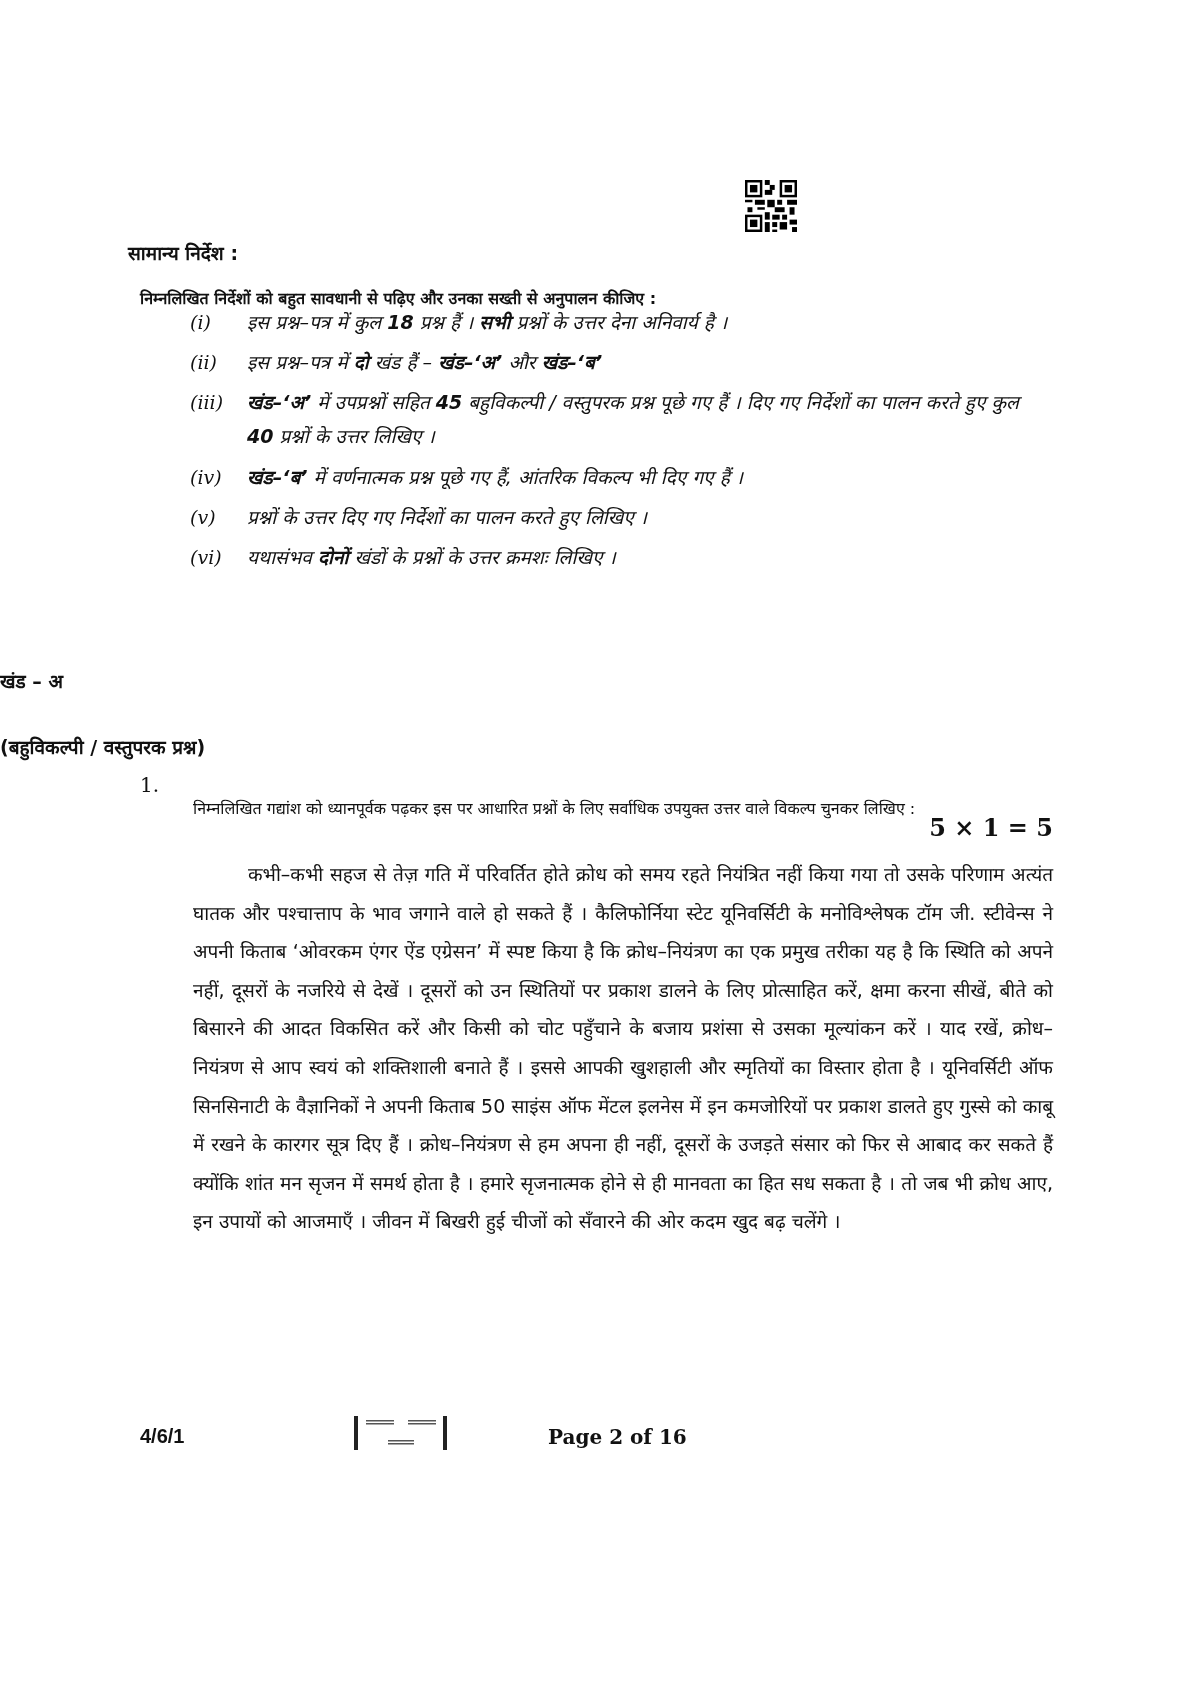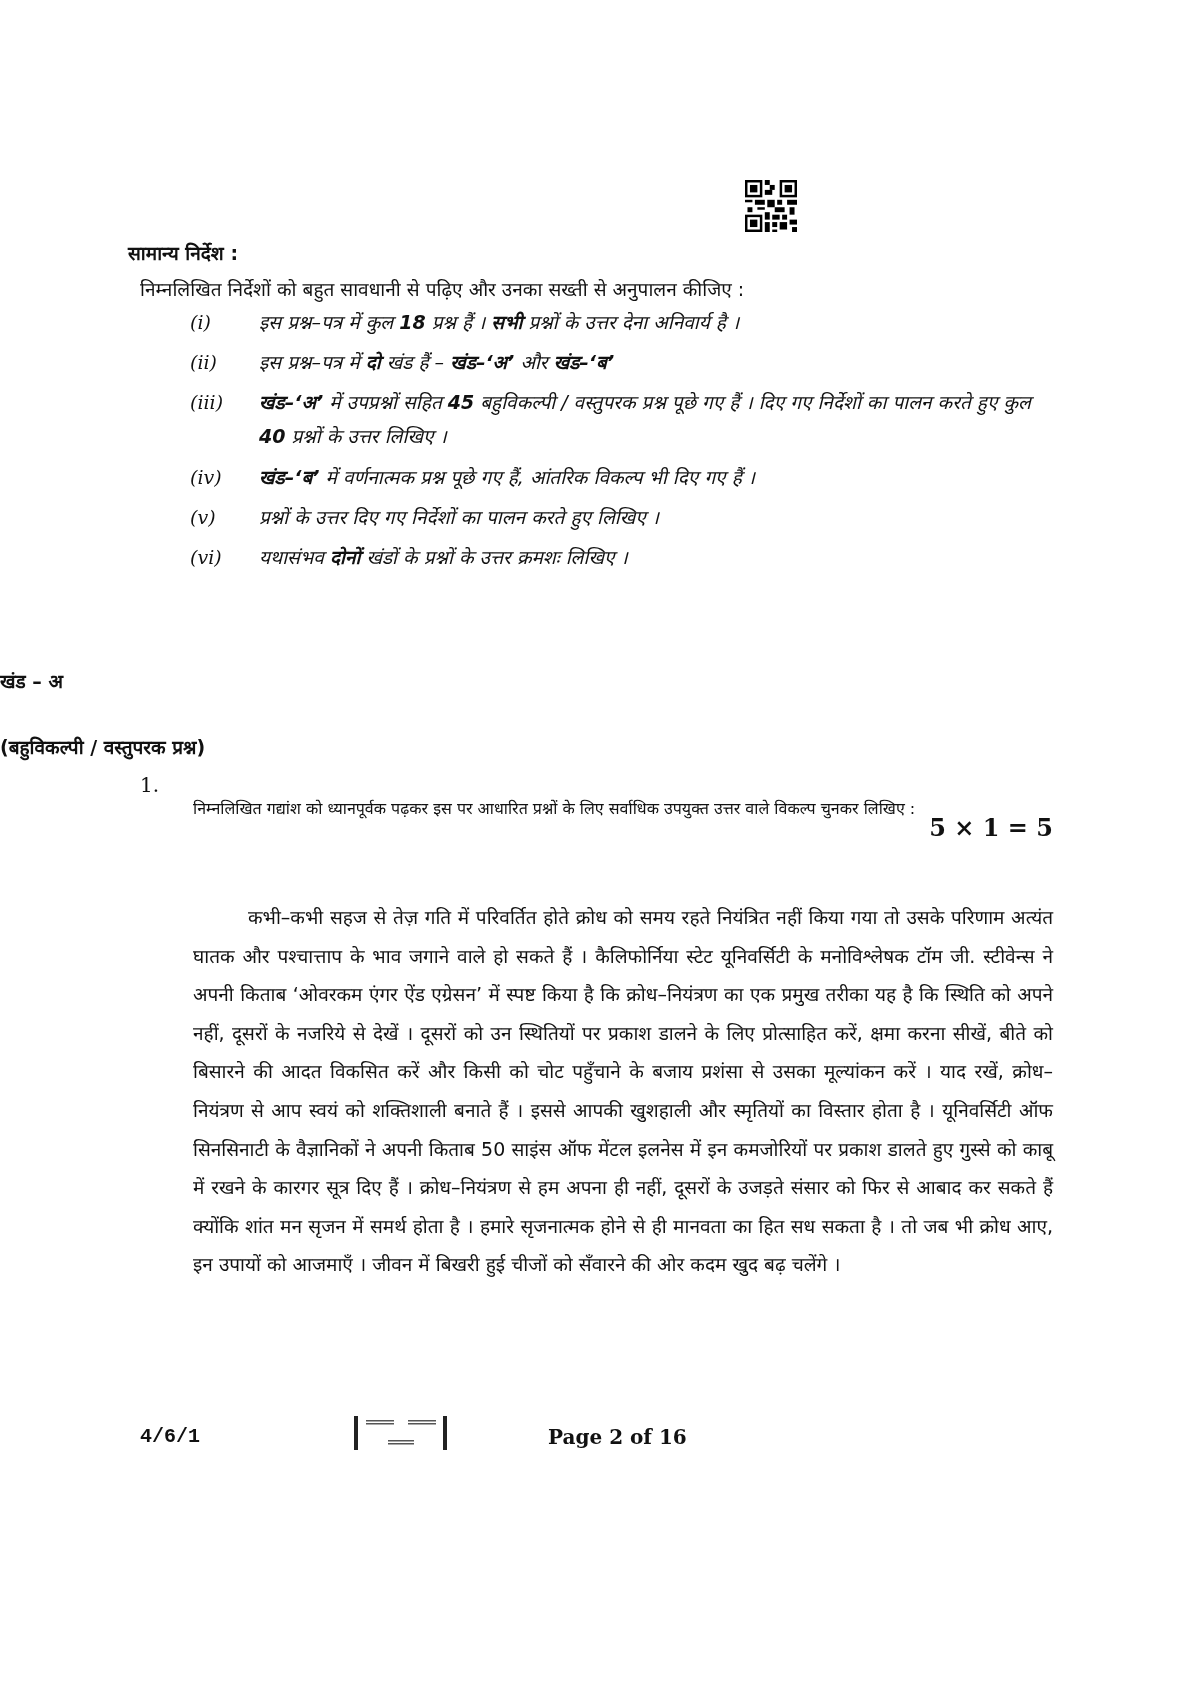--- a/index.html
+++ b/index.html
@@ -3,32 +3,32 @@
   <meta charset="utf-8">
   <style>
     html, body { margin: 0; padding: 0; background: #ffffff; }
     body {
       width: 1190px; height: 1683px; position: relative; overflow: hidden;
       font-family: "DejaVu Sans", "Liberation Sans", sans-serif; color: #111;
     }
     .abs { position: absolute; }
     .qr { left: 745px; top: 180px; width: 52px; height: 52px; }
     .heading { left: 128px; top: 240px; font-size: 19px; font-weight: bold; }
-    .subheading { left: 140px; top: 276px; font-size: 19px; font-weight: normal; white-space: nowrap; }
+    .subheading { left: 140px; top: 287px; font-size: 16px; font-weight: bold; white-space: nowrap; }
     .instr { position: absolute; left: 190px; font-size: 19px; font-style: italic; line-height: 34px; }
     .instr .num { position: absolute; left: 0; width: 50px; font-family: "DejaVu Serif", serif; }
-    .instr .txt { position: absolute; left: 69px; width: 800px; }
+    .instr .txt { position: absolute; left: 57px; width: 800px; }
     .instr b { font-weight: bold; }
     .section-title { left: 0; width: 1190px; font-size: 19px; font-weight: bold; }
     .q1-num { left: 140px; top: 773px; font-size: 20px; font-family: "DejaVu Serif", serif; }
     .q1-text { left: 193px; top: 789px; width: 860px; font-size: 16px; line-height: 40px; }
     .marks { right: 137px; top: 813px; font-size: 24px; font-weight: bold; font-family: "DejaVu Serif", serif; }
-    .passage { left: 193px; top: 855px; width: 860px; font-size: 19px; line-height: 38.6px; text-align: justify; margin-top: 43px; }
+    .passage { left: 193px; top: 855px; width: 860px; font-size: 19px; line-height: 38.6px; text-align: justify; }
     .passage p { margin: 0; text-indent: 55px; }
-    .footer-code { left: 140px; top: 1425px; font-size: 20px; font-weight: bold; font-family: Liberation Mono, monospace; }
+    .footer-code { left: 140px; top: 1425px; font-size: 20px; font-weight: bold; font-family: Liberation Sans, sans-serif; }
     .footer-page { left: 548px; top: 1425px; font-size: 20px; font-weight: bold; font-family: "DejaVu Serif", serif; }
     .barmark { left: 348px; top: 1414px; width: 105px; height: 38px; }
   </style>
 </head>
 <body>
 
 <svg class="abs qr" viewBox="0 0 21 21">
   <rect width="21" height="21" fill="#fff"></rect>
   <g fill="#000">
     <rect x="0" y="0" width="7" height="7"></rect>

